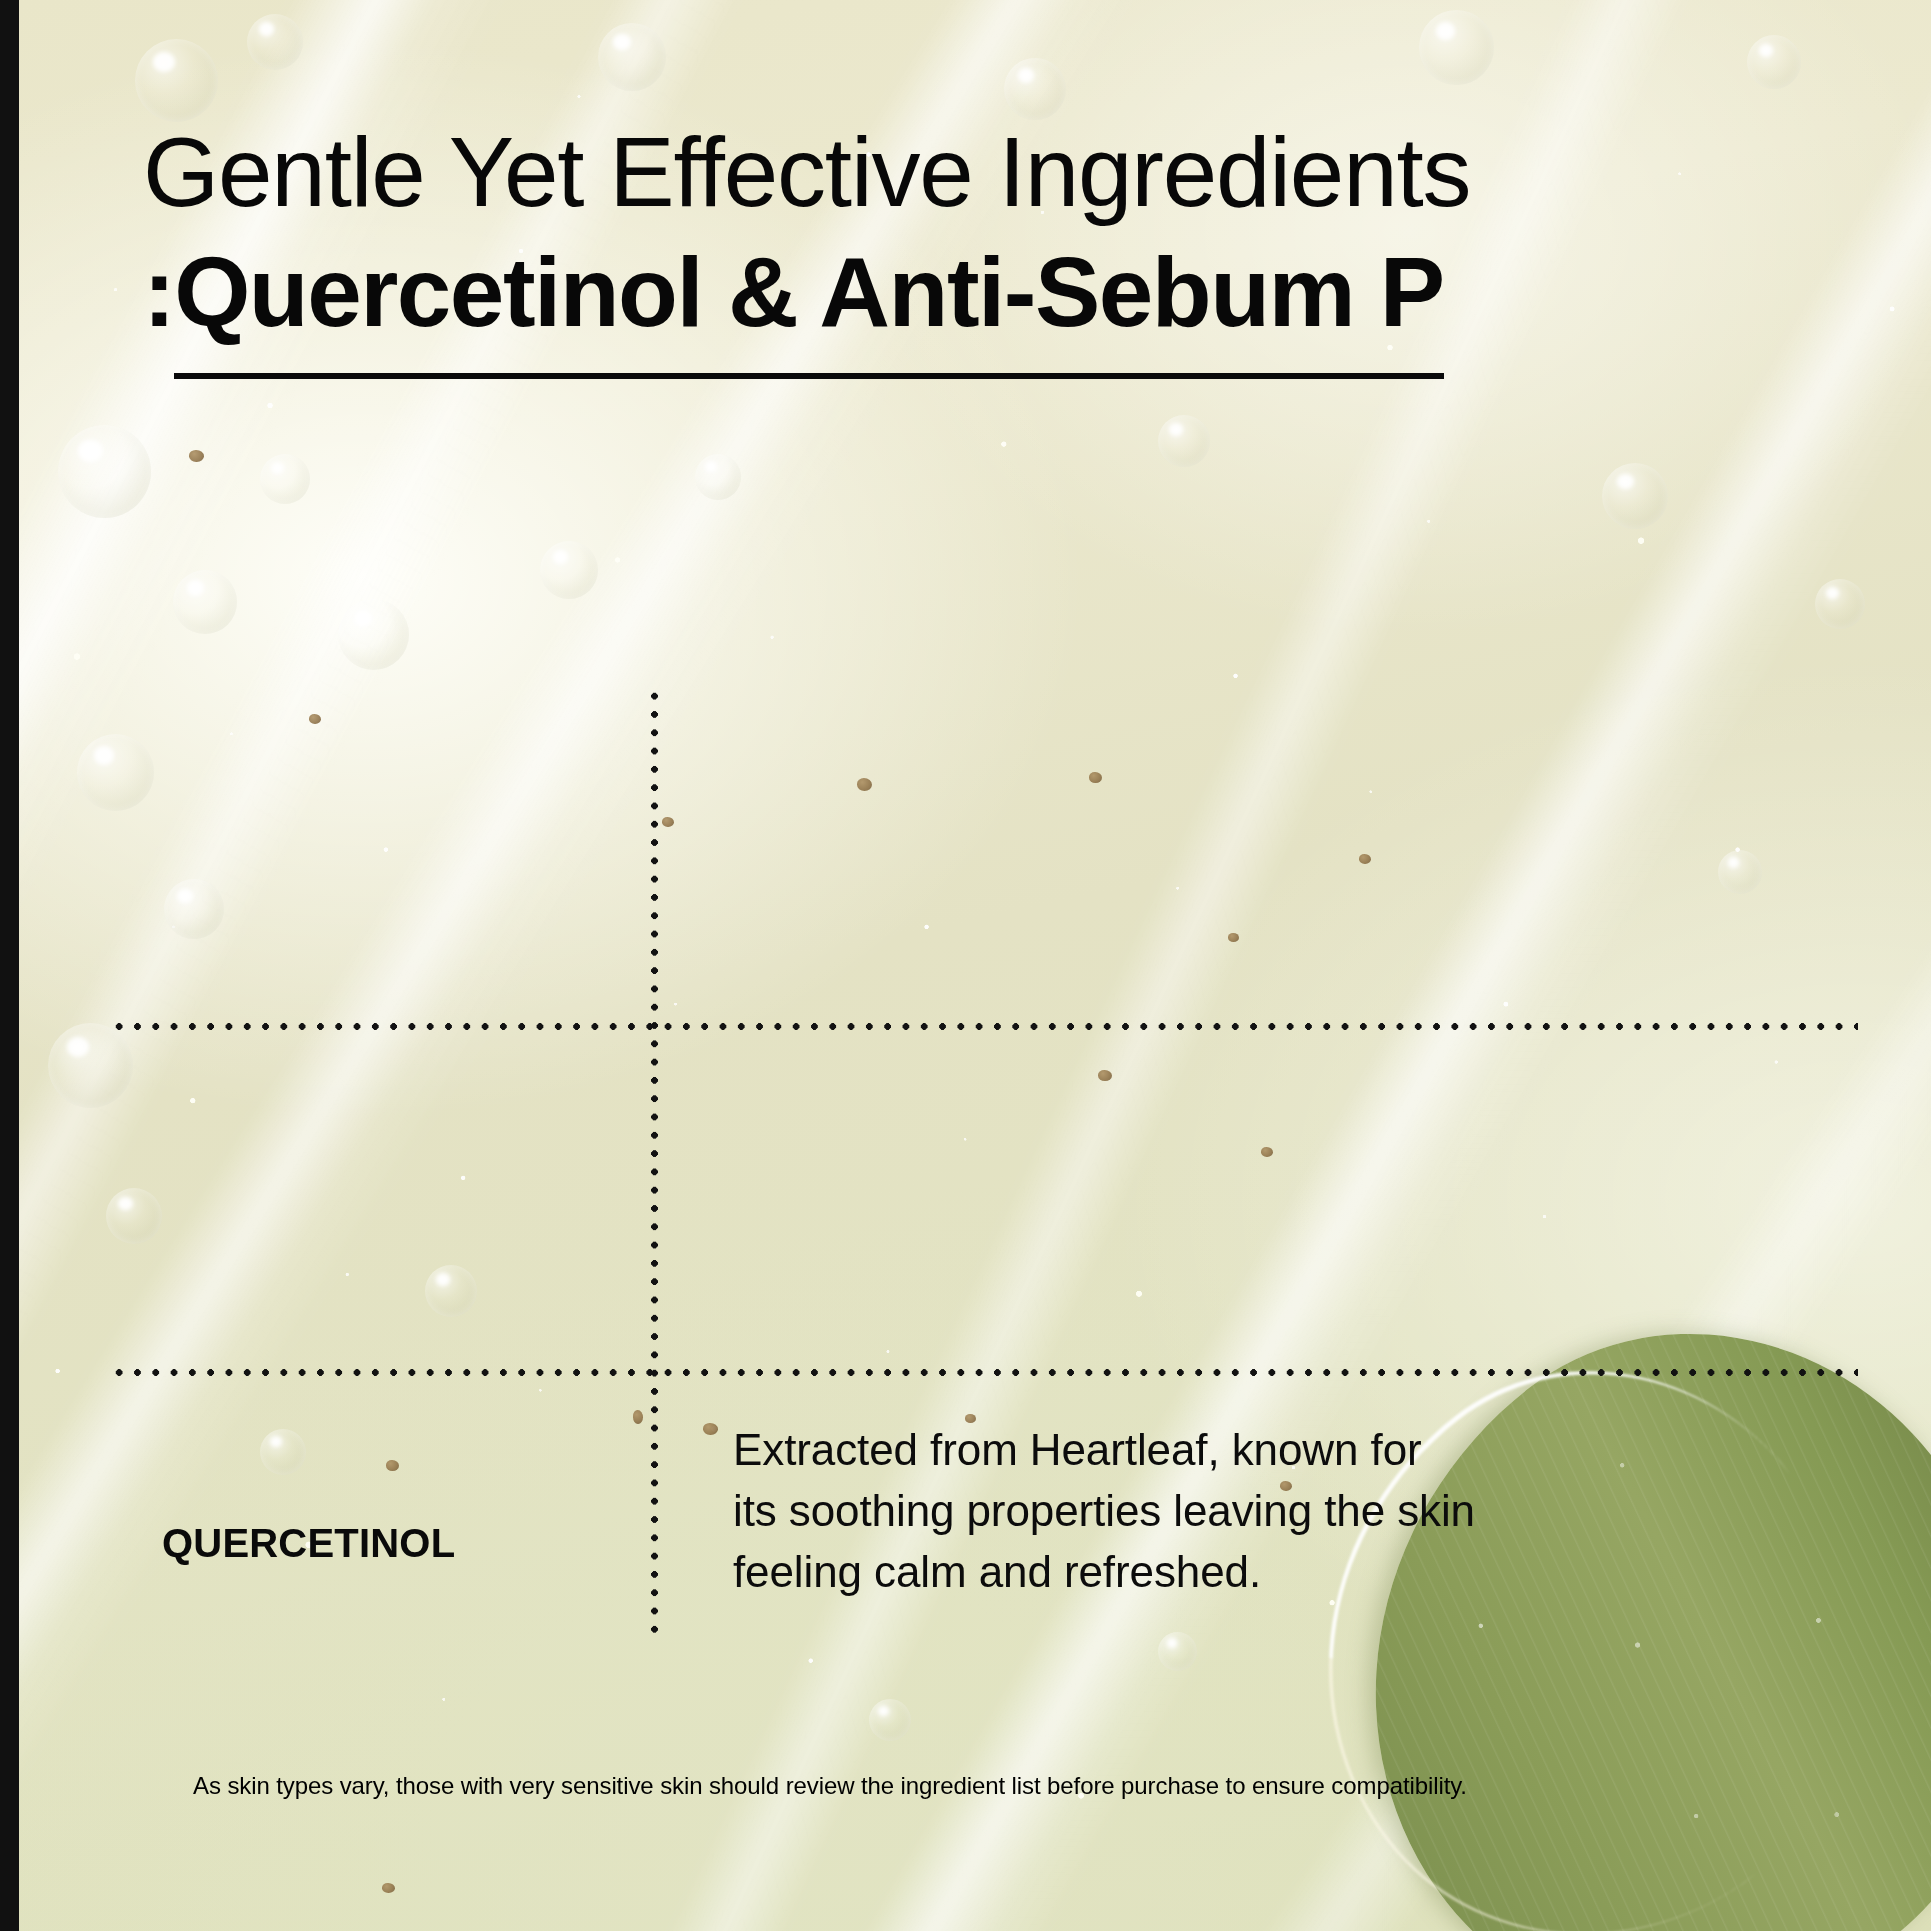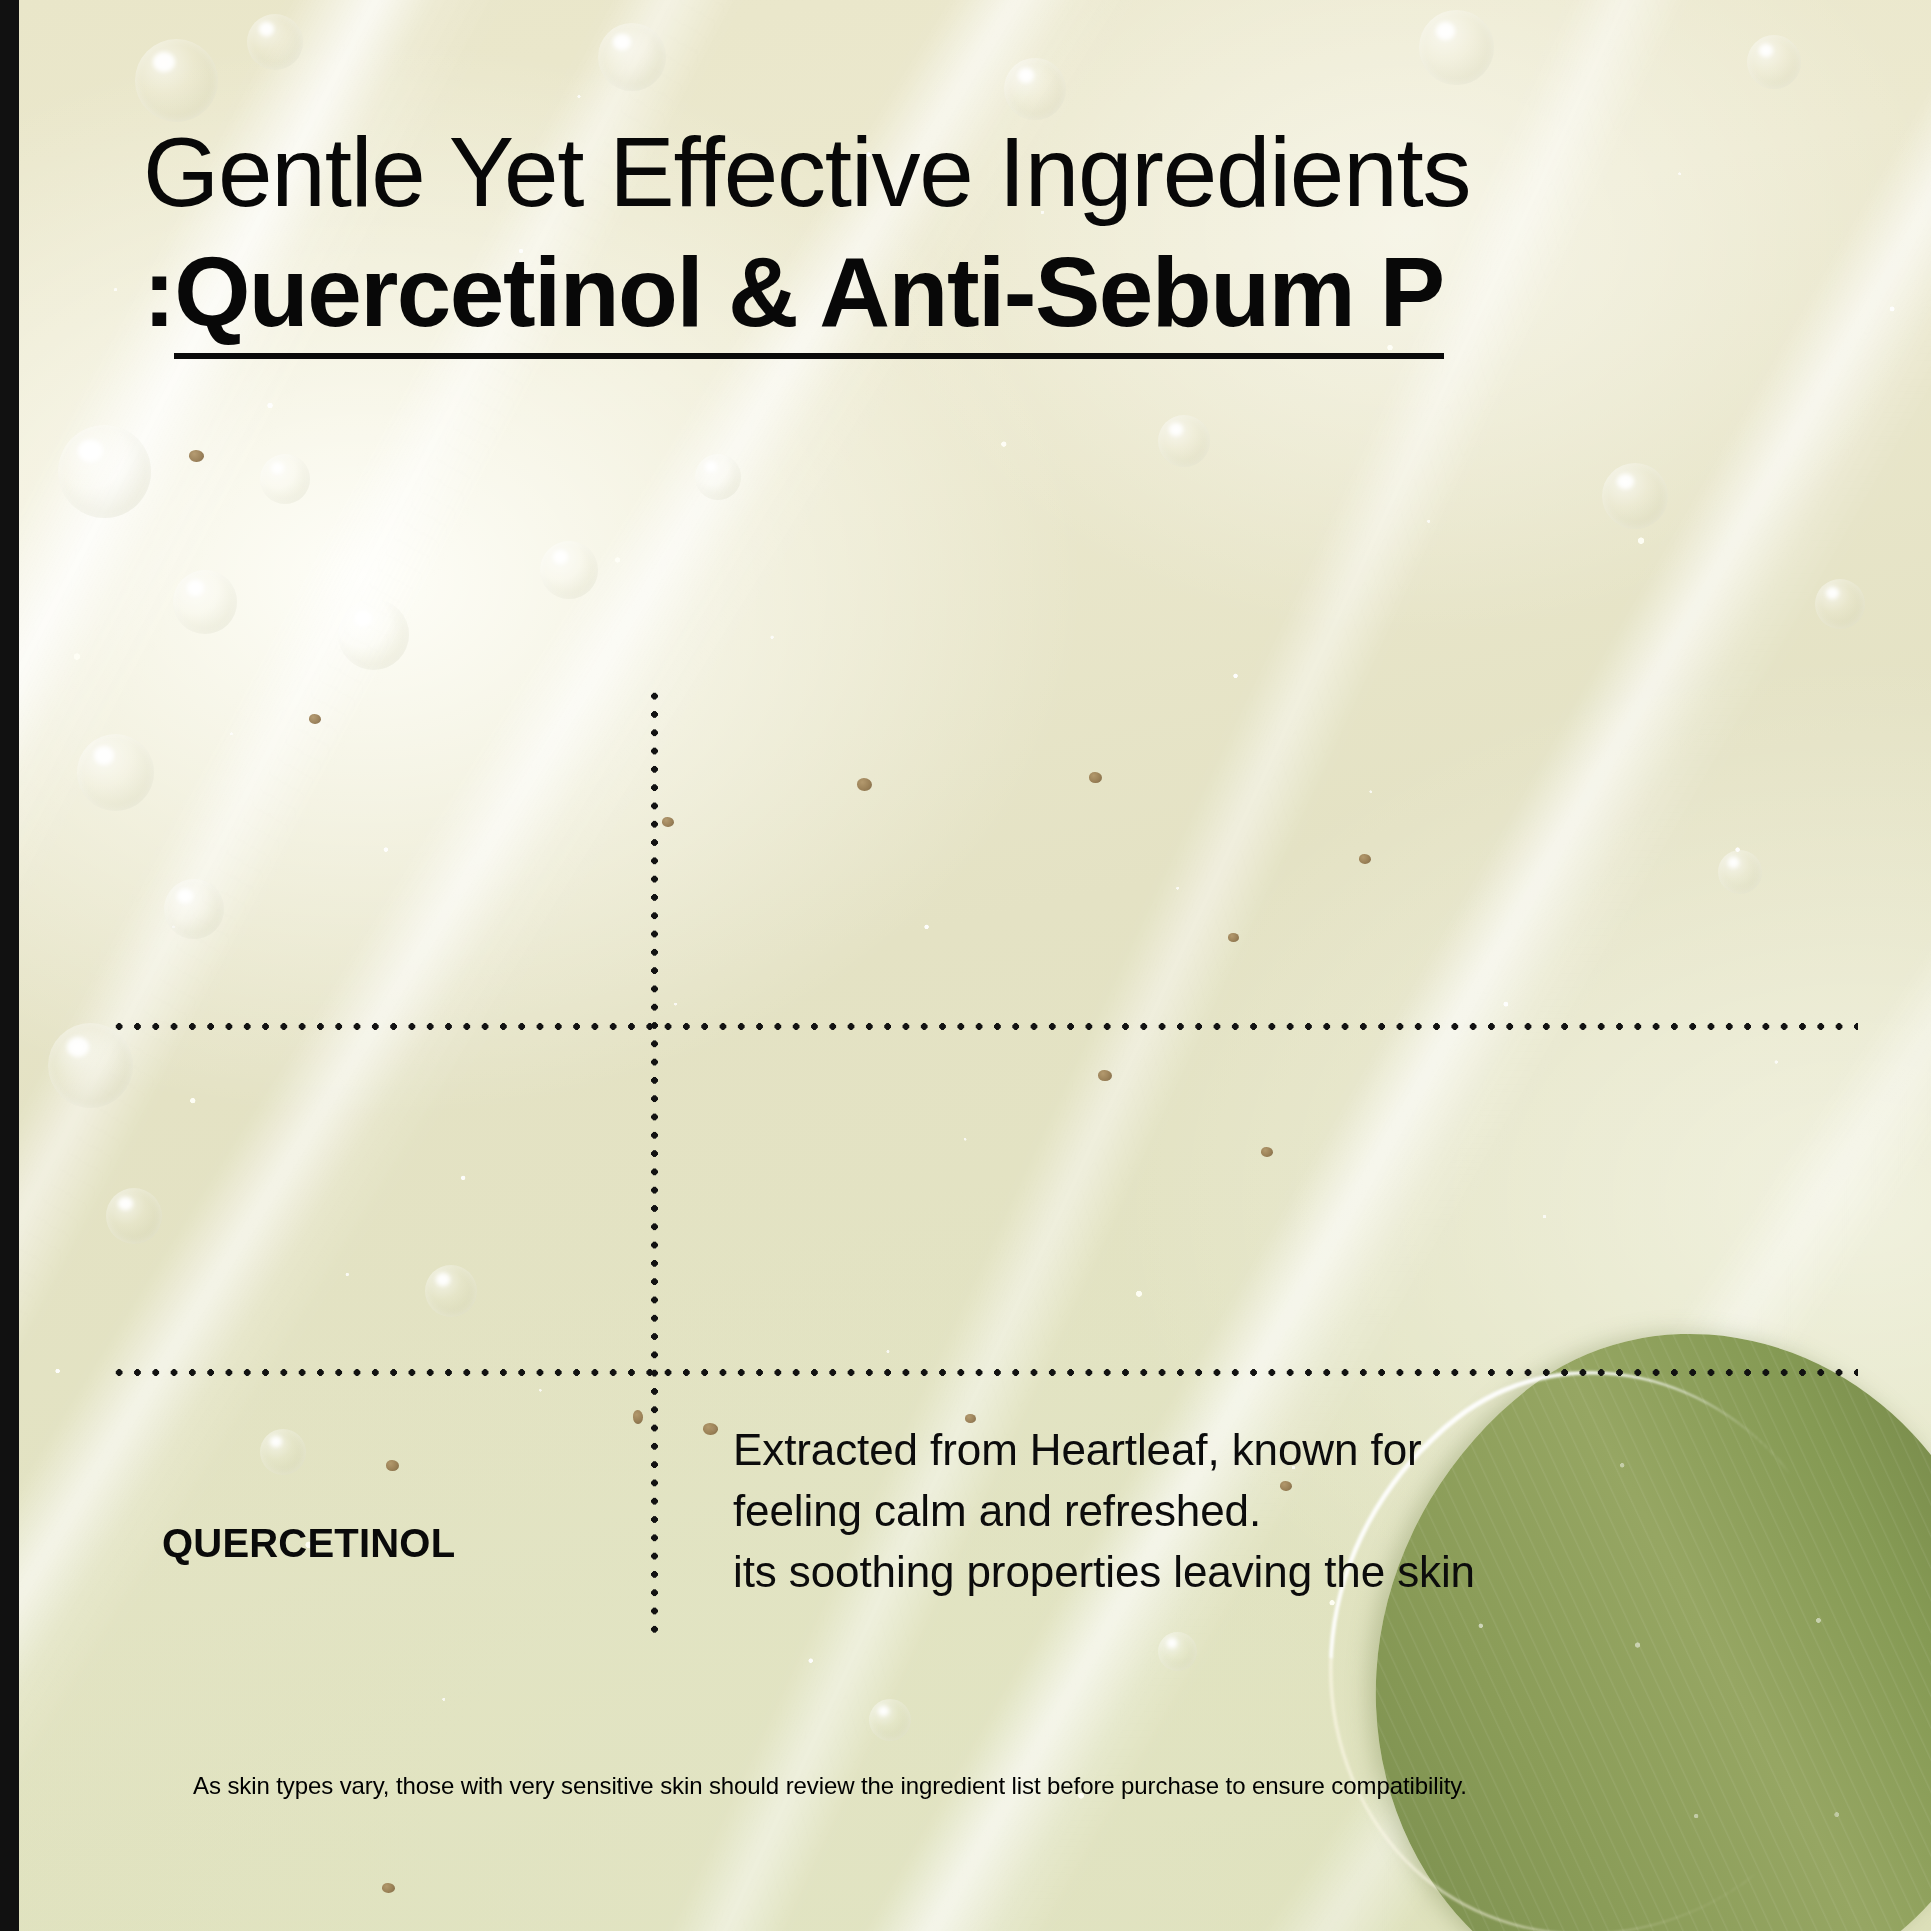--- a/index.html
+++ b/index.html
@@ -203,21 +203,21 @@
     font-weight: 500;
     letter-spacing: -1.2px;
     color: #080808;
     white-space: nowrap;
   }
   .headline-line.l2 { font-weight: 700; letter-spacing: -1.5px; }
   .colon-part { display: inline-block; }
   .ul-part {
     display: inline-block;
     border-bottom: 6.8px solid #0a0a0a;
-    padding-bottom: 1px;
+    padding-bottom: 21px;
   }
 
   
   .v-divider {
     position: absolute;
     left: 632px;
     top: 687px;
     width: 6.8px;
     height: 946px;
     background-image: radial-gradient(circle, #121212 0 3.1px, transparent 3.5px);
@@ -345,22 +345,22 @@
     </div>
 
     <div class="v-divider"></div>
     <div class="h-divider d1"></div>
     <div class="h-divider d2"></div>
 
     <div class="row r1">
       <div class="row-label">QUERCETINOL</div>
       <div class="row-body">
         <div>Extracted from Heartleaf, known for</div>
+        <div>its soothing properties leaving the skin</div>
         <div>feeling calm and refreshed.</div>
-        <div>its soothing properties leaving the skin</div>
       </div>
     </div>
 
     <div class="row r2">
       
       
     </div>
 
     <div class="row r3">
       

